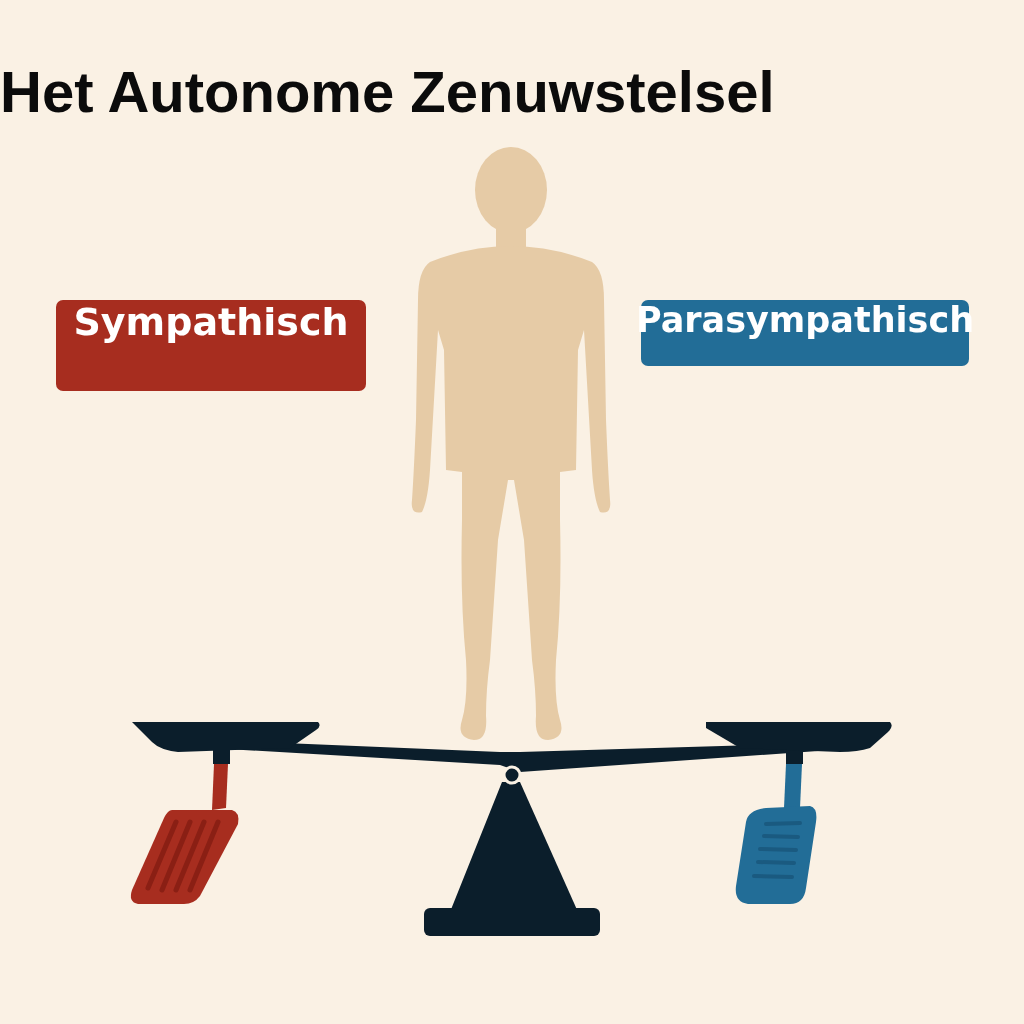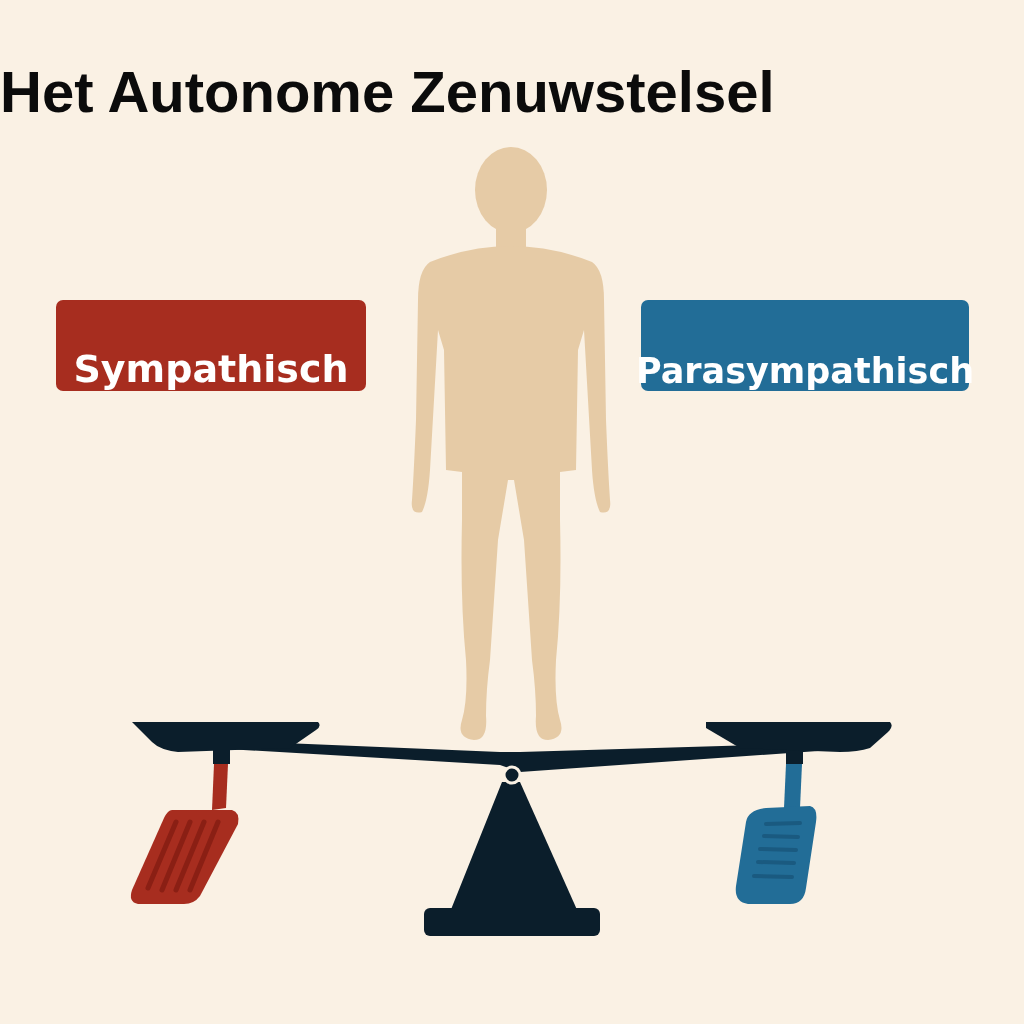--- a/index.html
+++ b/index.html
@@ -12,28 +12,28 @@
   .title {
     position: absolute; left: 0; top: 58px; width: 1024px;
     text-align: left;
     font-family: "Liberation Sans", sans-serif;
     font-weight: bold; font-size: 58px; color: #0b0b0b;
     letter-spacing: 0px;
   }
   .label {
     position: absolute; border-radius: 7px;
     color: #ffffff; font-family: "DejaVu Sans", sans-serif;
-    font-weight: bold; display: flex; align-items: flex-end; justify-content: center;
+    font-weight: bold; display: flex; align-items: flex-start; justify-content: center;
   }
   .label-symp {
     left: 56px; top: 300px; width: 310px; height: 91px;
     background: #a72d1f; font-size: 38px;
   }
   .label-para {
-    left: 641px; top: 300px; width: 328px; height: 91px;
+    left: 641px; top: 300px; width: 328px; height: 66px;
     background: #226d97; font-size: 35px;
   }
   svg.scene { position: absolute; left: 0; top: 0; }
 </style>
 </head>
 <body>
 
 <div class="title">Het Autonome Zenuwstelsel</div>
 
 <div class="label label-symp">

